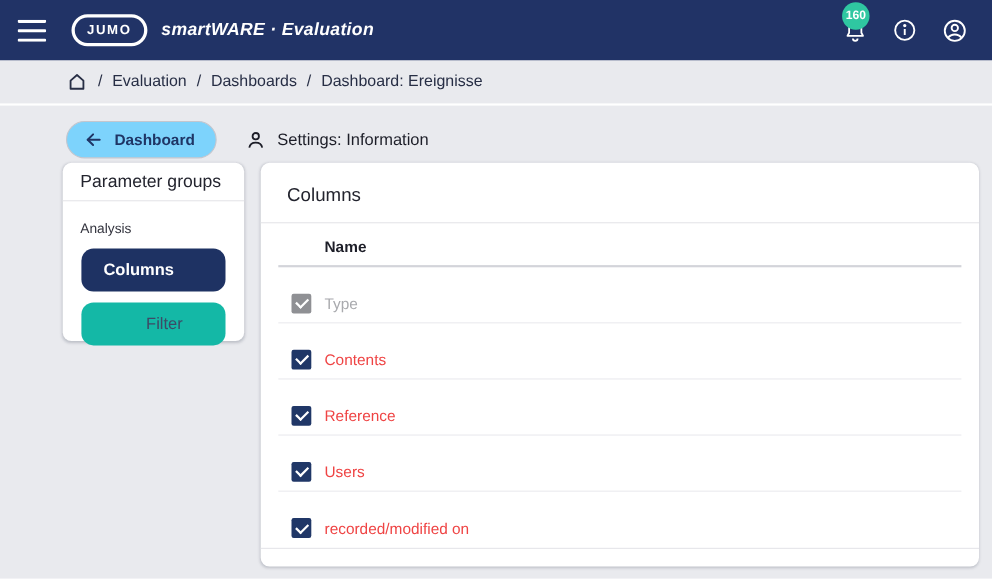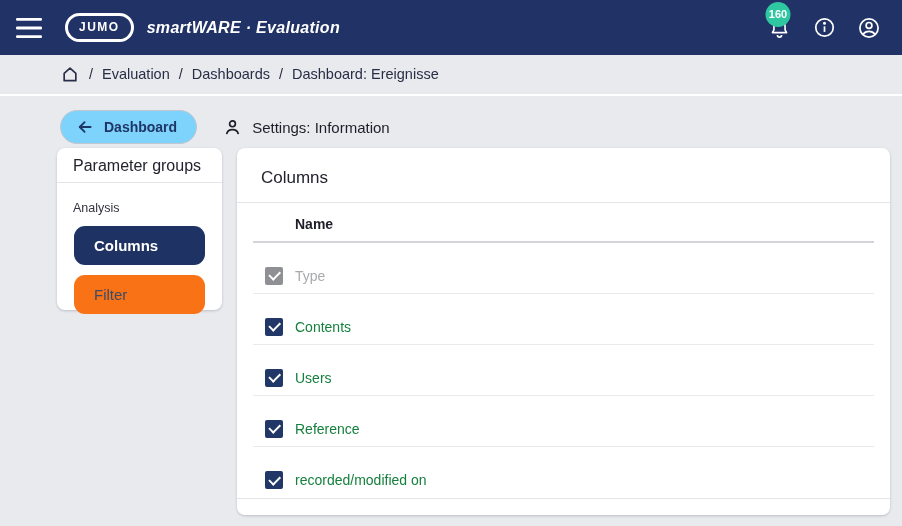--- a/index.html
+++ b/index.html
@@ -37,21 +37,21 @@
     font-size: 16px;
     font-style: italic;
     font-weight: 600;
     letter-spacing: 0.3px;
   }
   .header-spacer { flex: 1; }
   .icon-btn {
     position: relative;
     margin-left: 19px;
     width: 26px; height: 26px;
-    display: flex; align-items: center; justify-content: center;
+    display: flex; align-items: center; 
     cursor: pointer;
   }
   .badge {
     position: absolute;
     top: -13px; left: 50%;
     transform: translateX(-54%);
     min-width: 25px; height: 25px;
     border-radius: 13px;
     background: #2fc7a1;
     color: #fff;
@@ -140,21 +140,21 @@
     margin: 11px 0 0 17px;
     border: none;
     border-radius: 11px;
     text-align: left;
     padding: 0 0 0 20px;
     font-size: 15px;
     font-family: inherit;
     cursor: pointer;
   }
   .side-btn.active { background: #1e3263; color: #ffffff; font-weight: bold; }
-  .side-btn.inactive { background: #f97316; color: #3d4a66; margin-top: 10px; }
+  .side-btn.inactive { background: #14b8a6; color: #3d4a66; margin-top: 10px; text-align: center; }
 
   
   .main-panel {
     width: 653px; height: 367px;
     display: flex;
     flex-direction: column;
   }
   .main-title {
     padding: 17px 24px 11px;
     font-size: 17px;
@@ -190,21 +190,21 @@
   .checkbox::after {
     content: "";
     position: absolute;
     left: 3.5px; top: 4.5px;
     width: 9px; height: 4.5px;
     border-left: 2.2px solid #fff;
     border-bottom: 2.2px solid #fff;
     transform: rotate(-45deg);
   }
   .checkbox.disabled { background: #8f9094; cursor: default; }
-  .row-label { margin-left: 12px; font-size: 14px; color: #15803d; }
+  .row-label { margin-left: 12px; font-size: 14px; color: #ef4444; }
   .table-row.disabled .row-label { color: #a9aaae; }
   .main-footer {
     margin-top: auto;
     height: 75px;
     border-top: 1px solid #e5e5e9;
     padding: 29px 28px 0;
     text-align: right;
   }
   .reset-btn {
     background: none;
@@ -306,25 +306,25 @@
       <div class="table-row disabled">
         <span class="checkbox disabled"></span>
         <span class="row-label">Type</span>
       </div>
       <div class="table-row">
         <span class="checkbox"></span>
         <span class="row-label">Contents</span>
       </div>
       <div class="table-row">
         <span class="checkbox"></span>
-        <span class="row-label">Users</span>
+        <span class="row-label">Reference</span>
       </div>
       <div class="table-row">
         <span class="checkbox"></span>
-        <span class="row-label">Reference</span>
+        <span class="row-label">Users</span>
       </div>
       <div class="table-row">
         <span class="checkbox"></span>
         <span class="row-label">recorded/modified on</span>
       </div>
     </div>
 
     <div class="main-footer">
       <button class="reset-btn">Reset</button>
     </div>

